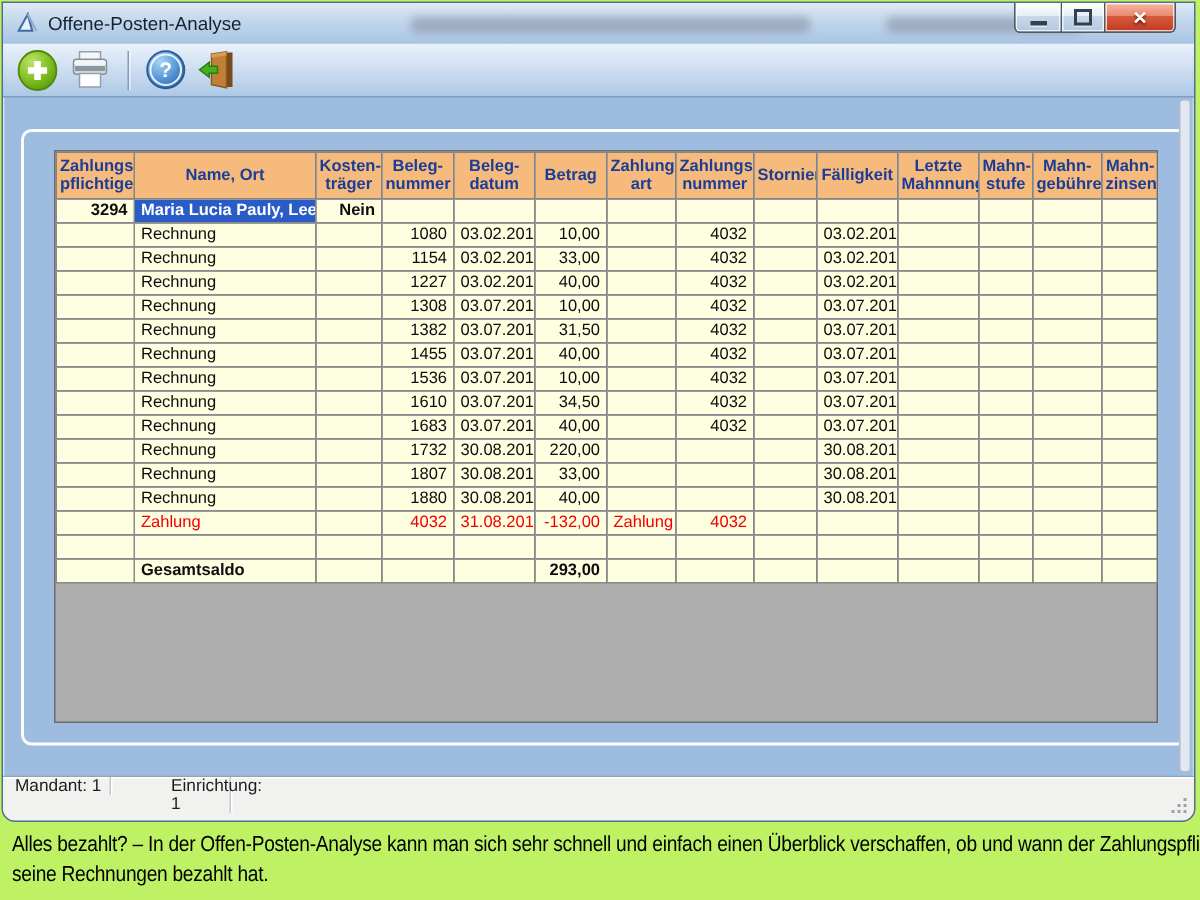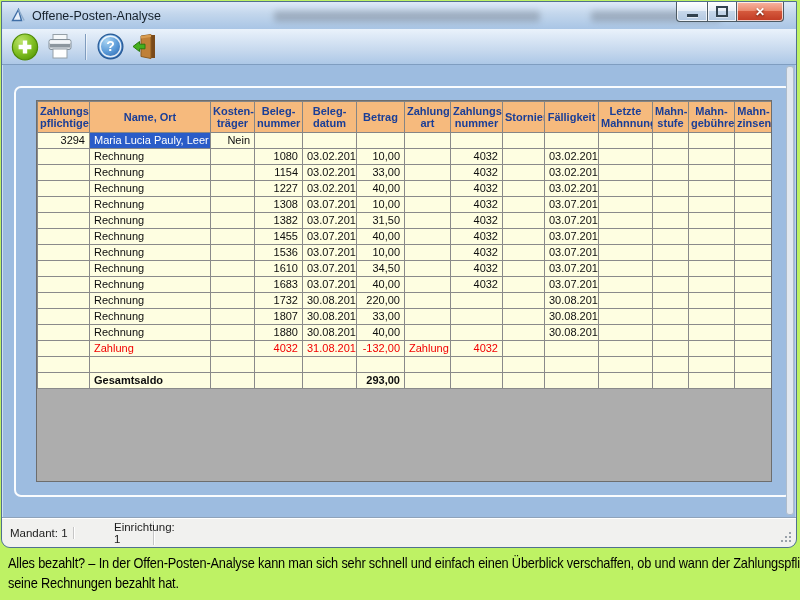--- a/index.html
+++ b/index.html
@@ -47,32 +47,32 @@
   .grid-panel{position:absolute;left:34px;top:98px;width:734px;height:380px;
     background:#adadad;border:1px solid #6d6d6d;overflow:hidden;}
   table.grid{border-collapse:collapse;table-layout:fixed;width:732px;font-size:11px;}
   .grid th{background:#f6ba7d;color:#1a3e97;font-weight:bold;border:1px solid #858585;
     height:28px;line-height:12px;padding:1px 2px;text-align:center;overflow:hidden;}
   .grid td{background:#fefee1;border:1px solid #8a8a8a;height:15px;line-height:15px;
     padding:0 4px;color:#0d0d0d;white-space:nowrap;overflow:hidden;}
   .grid .al-right{text-align:right;}
   .grid .al-center{text-align:center;}
   .grid .al-left{text-align:left;}
-  .grid tr.r-entity td{font-weight:normal;text-align:right;}
+  .grid tr.r-entity td{font-weight:bold;text-align:right;}
   .grid td.selected{background:#2a5cc8;color:#ffffff;}
   .grid tr.r-payment td{color:#f20000;}
   .grid tr.r-saldo td,.grid tr.r-total td{font-weight:bold;}
 
   .v-scroll{position:absolute;right:2px;top:64px;width:6px;height:447px;
     background:#e2e8f0;border:1px solid #aebccb;border-radius:3px;}
 
   
   .statusbar{position:absolute;left:0;right:0;bottom:0;height:29px;background:#f1f1ef;
     border-top:1px solid #8fa3ba;box-shadow:inset 0 1px 0 #ffffff;
-    border-radius:0 0 8px 8px;display:flex;align-items:center;font-size:11.5px;color:#1c1c1c;}
+    border-radius:0 0 8px 8px;display:flex;align-items:flex-start;font-size:11.5px;color:#1c1c1c;}
   .sb-seg{display:flex;align-items:center;padding-left:8px;box-sizing:border-box;
     border-right:1px solid #c6c6c6;box-shadow:1px 0 0 #ffffff;}
   .sb-fill{flex:1;}
   .grip{position:absolute;right:5px;bottom:5px;width:2px;height:2px;background:#9aa2aa;
     box-shadow:0 -4px #9aa2aa,0 -8px #9aa2aa,-4px 0 #9aa2aa,-8px 0 #9aa2aa,-4px -4px #9aa2aa;}
 
   
   .caption{position:absolute;left:8px;top:553px;width:790px;color:#000;}
   .caption div{font-size:14.5px;line-height:20px;white-space:nowrap;
     transform:scaleX(.88);transform-origin:left center;letter-spacing:-0.2px;}

